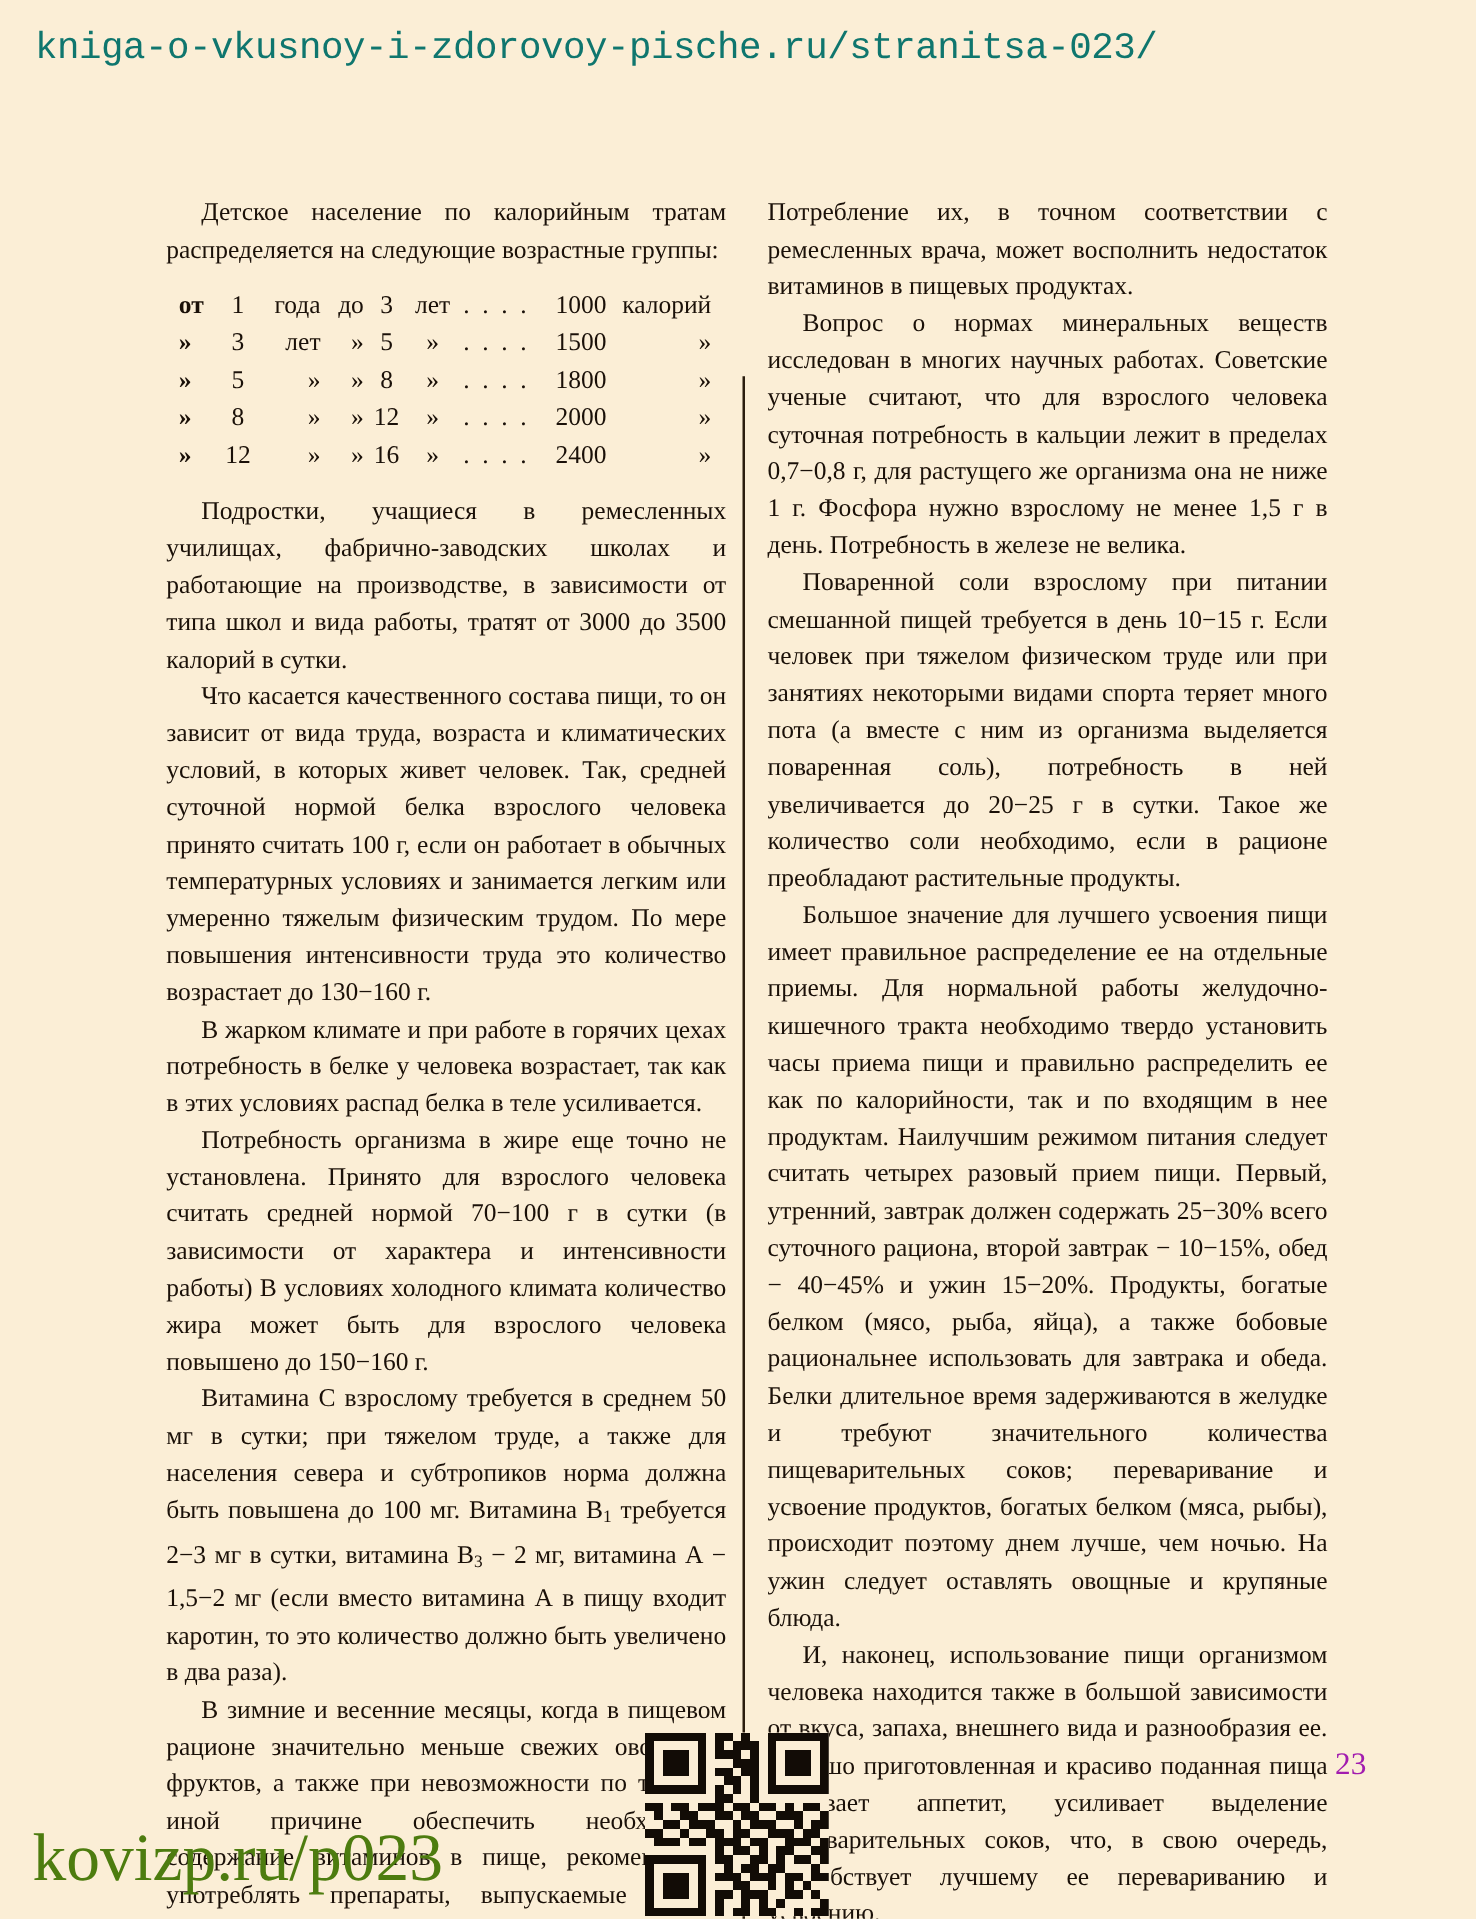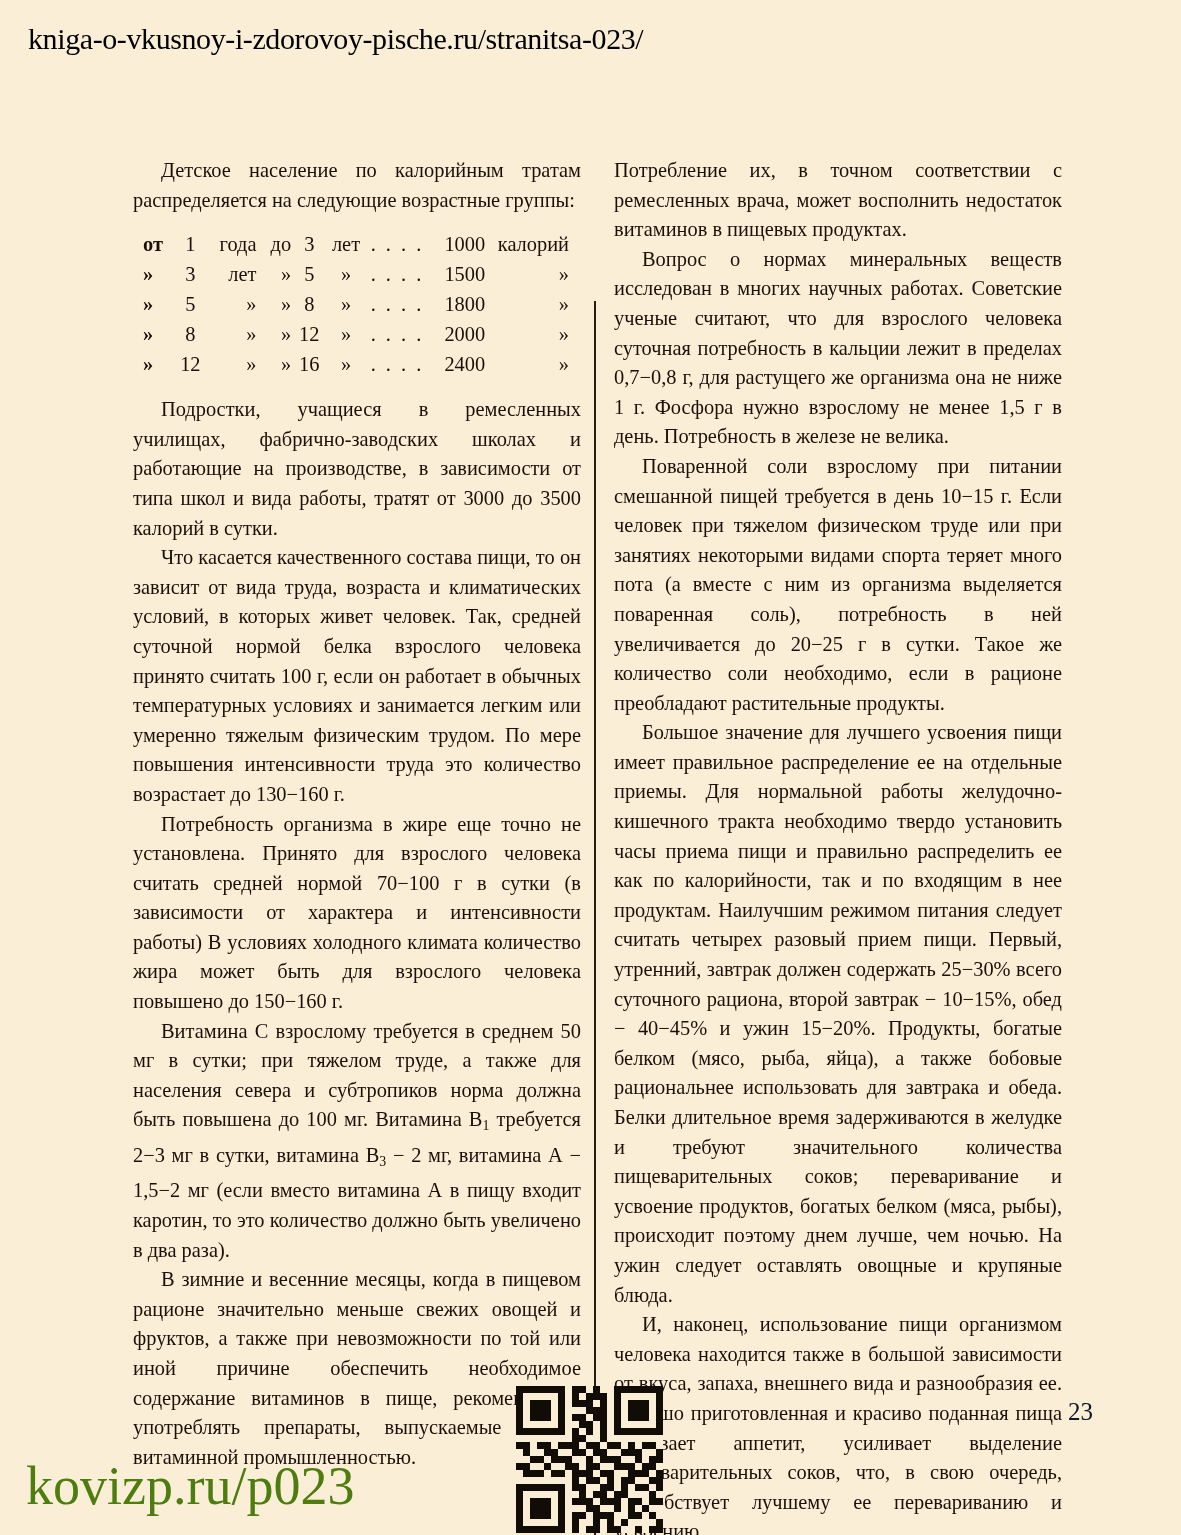--- a/index.html
+++ b/index.html
@@ -14,24 +14,24 @@
     color: #1a1008;
     overflow: hidden;
     position: relative;
   }
 
   
   #header-url {
     position: absolute;
     left: 28px;
     top: 22px;
-    font-family: Liberation Serif, serif;
+    font-family: Liberation Mono, monospace;
     font-size: 30px;
     letter-spacing: -0.4px;
-    color: #000000;
+    color: #0f766e;
     white-space: nowrap;
   }
 
   
   #page-body {
     position: absolute;
     left: 0;
     top: 156px;
     width: 991px;
     height: 1245px;
@@ -104,21 +104,21 @@
     font-size: 54px;
     color: #4d7c0f;
     white-space: nowrap;
   }
   #page-number {
     position: absolute;
     right: 88px;
     top: 1398px;
     font-size: 25px;
     font-family: "Liberation Serif", "DejaVu Serif", serif;
-    color: #0f172a;
+    color: #a21caf;
   }
   #qr-code {
     position: absolute;
     left: 516px;
     top: 1386px;
     width: 147px;
     height: 147px;
     background: #fbeed6;
   }
   #qr-code svg { display: block; }
@@ -194,20 +194,21 @@
             <td class="c-cal">2400</td>
             <td class="c-unit">»</td>
           </tr>
         </tbody>
     </table>
 
     <p>Подростки, учащиеся в ремесленных училищах, фабрично-заводских школах и работающие на производстве, в зависимости от типа школ и вида работы, тратят от 3000 до 3500 калорий в сутки.</p>
 
     <p>Что касается качественного состава пищи, то он зависит от вида труда, возраста и климатических условий, в которых живет человек. Так, средней суточной нормой белка взрослого человека принято считать 100 г, если он работает в обычных температурных условиях и занимается легким или умеренно тяжелым физическим трудом. По мере повышения интенсивности труда это количество возрастает до 130−160 г.</p>
 
+    <p>В жарком климате и при работе в горячих цехах потребность в белке у человека возрастает, так как в этих условиях распад белка в теле усиливается.</p>
 
     <p>Потребность организма в жире еще точно не установлена. Принято для взрослого человека считать средней нормой 70−100 г в сутки (в зависимости от характера и интенсивности работы) В условиях холодного климата количество жира может быть для взрослого человека повышено до 150−160 г.</p>
 
     <p>
       <span>Витамина С взрослому требуется в среднем 50 мг в сутки; при тяжелом труде, а также для населения севера и субтропиков норма должна быть повышена до 100 мг. Витамина B</span><sub>1</sub><span> требуется 2−3 мг в сутки, витамина B</span><sub>3</sub><span> − 2 мг, витамина А − 1,5−2 мг (если вместо витамина А в пищу входит каротин, то это количество должно быть увеличено в два раза).</span>
     </p>
 
     <p>В зимние и весенние месяцы, когда в пищевом рационе значительно меньше свежих овощей и фруктов, а также при невозможности по той или иной причине обеспечить необходимое содержание витаминов в пище, рекомендуется употреблять препараты, выпускаемые нашей витаминной промышленностью.</p>
   </div>
 

